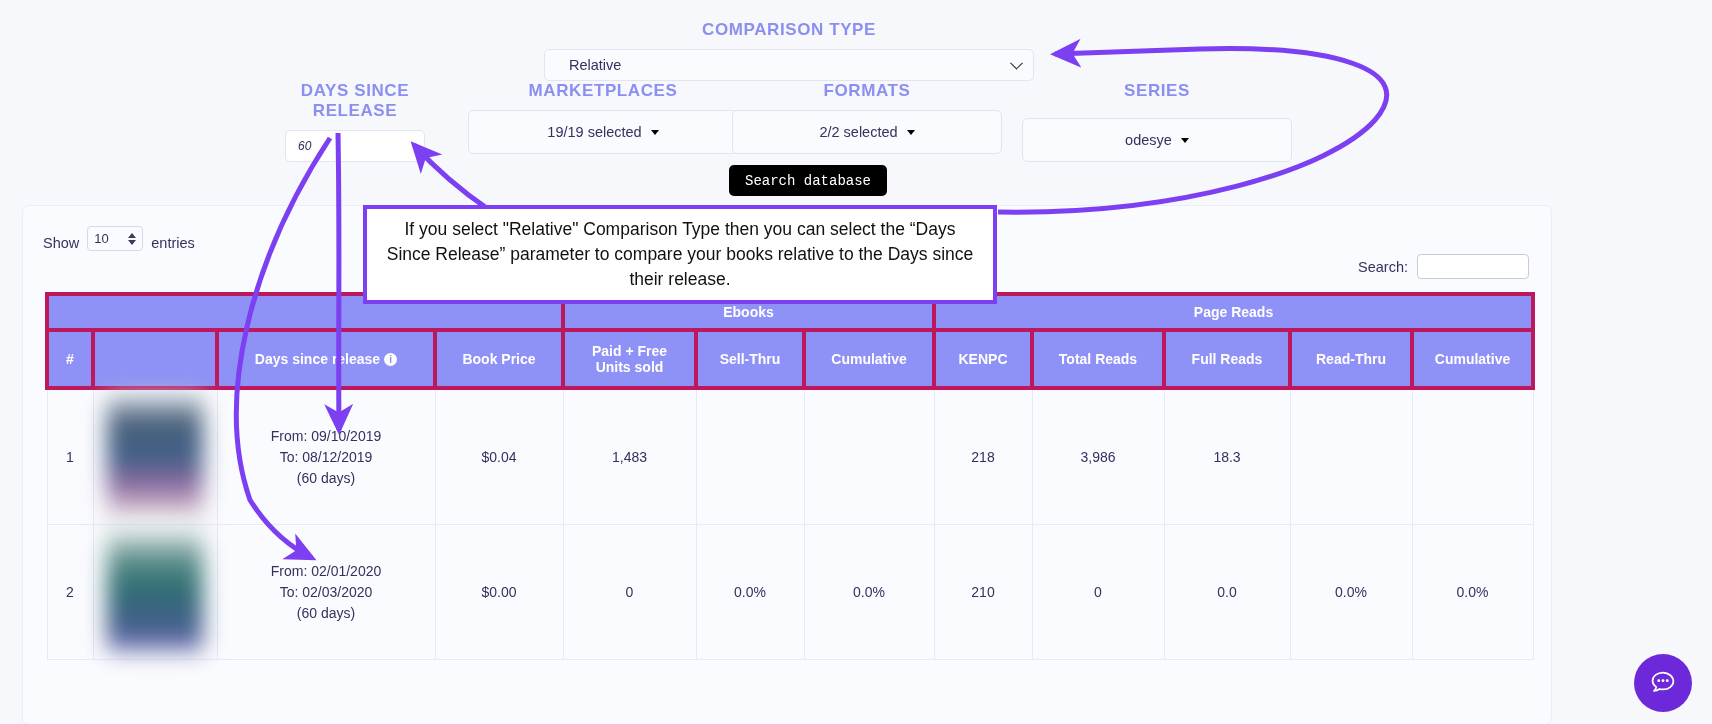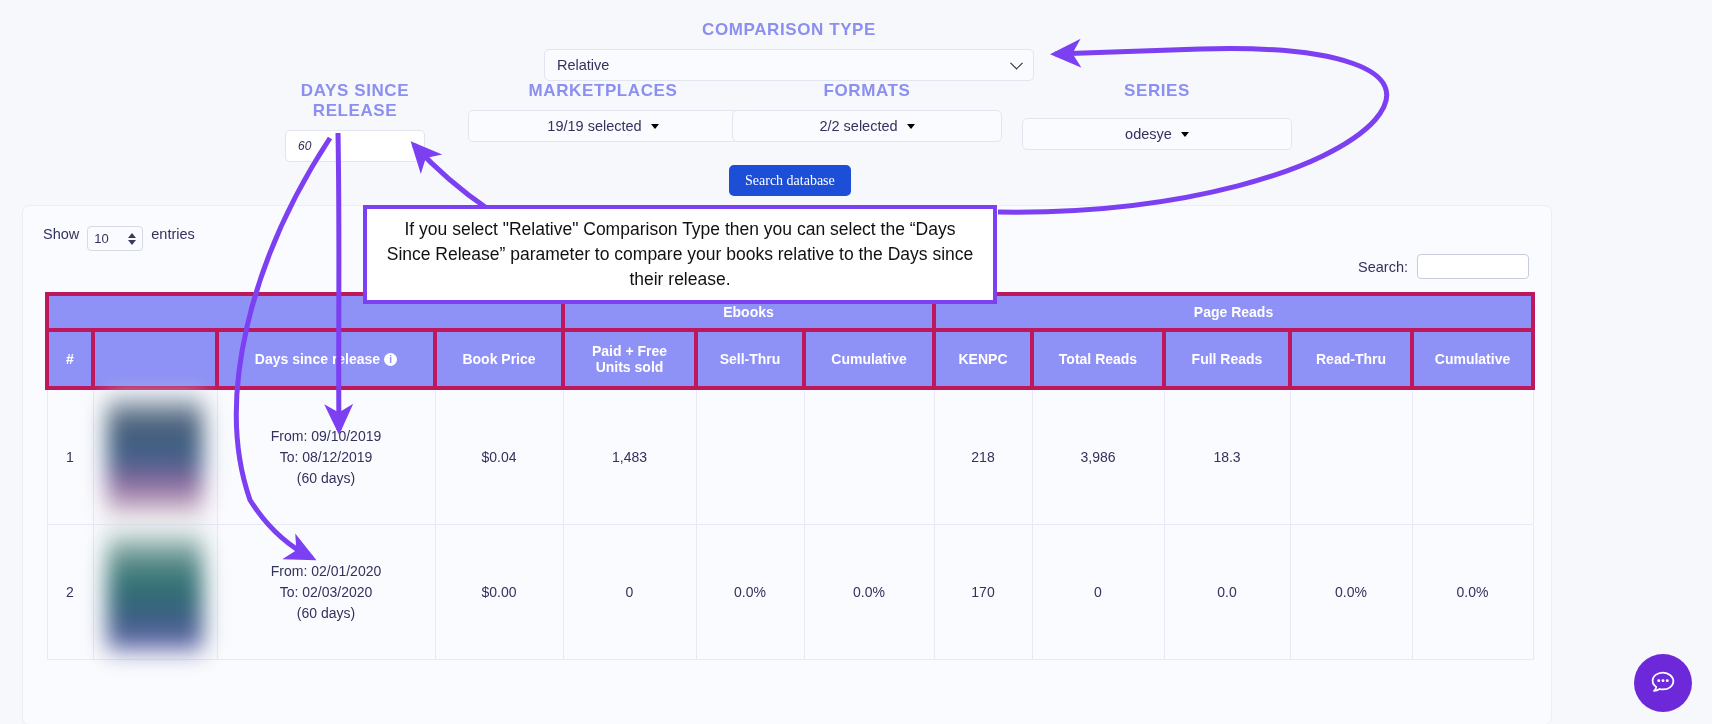--- a/index.html
+++ b/index.html
@@ -15,32 +15,32 @@
   
   .filter-label {
     font-size: 17px;
     font-weight: bold;
     letter-spacing: 0.6px;
     color: #8b8ff0;
     text-align: center;
     text-transform: uppercase;
   }
   .ctl {
-    height: 32px;
+    height: 44px;
     border: 1px solid #e2e5ef;
     border-radius: 5px;
     background: #fafbfe;
     display: flex;
     align-items: center;
     font-size: 14.5px;
     color: #32325d;
   }
   .ctl.select {
     justify-content: flex-start;
-    padding: 0 12px;
+    padding: 0 24px;
     background: #fafbfe;
     position: relative;
   }
   .ctl.center { justify-content: center; }
   .caret-dn {
     width: 0; height: 0;
     border-left: 4.5px solid transparent;
     border-right: 4.5px solid transparent;
     border-top: 5px solid #000;
     margin-left: 9px;
@@ -60,43 +60,43 @@
     border-radius: 5px;
     background: #fff;
     font-size: 12px;
     color: #32325d;
     padding: 0 12px;
     font-family: "Liberation Sans", sans-serif;
     width: 100%;
     font-style: italic;
   }
   .btn-primary {
-    background: #1d4ed8;
+    background: #000000;
     color: #ffffff;
     border: none;
     border-radius: 5px;
     font-size: 14px;
     height: 31px;
     padding: 0 16px;
     cursor: pointer;
-    font-family: Liberation Serif, serif;
+    font-family: Liberation Mono, monospace;
   }
 
   
   #card {
     position: absolute;
     left: 22px; top: 205px;
     width: 1530px; height: 520px;
     background: #fafbfe;
     border: 1px solid #eceef6;
     border-radius: 7px;
   }
   .show-entries {
     position: absolute; left: 20px; top: 20px;
-    display: flex; align-items: flex-start; gap: 8px;
+    display: flex; align-items: flex-end; gap: 8px;
     font-size: 14.5px; color: #32325d;
   }
   .num-select {
     border: 1px solid #d6dae6;
     border-radius: 4px;
     background: #fafbfe;
     height: 25px; width: 56px;
     display: flex; align-items: center;
     justify-content: space-between;
     padding: 0 6px;
@@ -345,21 +345,21 @@
             </td>
           <td>
             <span>From: 02/01/2020</span><br>
             <span>To: 02/03/2020</span><br>
             <span>(60 days)</span>
           </td>
           <td>$0.00</td>
           <td>0</td>
           <td>0.0%</td>
           <td>0.0%</td>
-          <td class="dashed-l">170</td>
+          <td class="dashed-l">210</td>
           <td>0</td>
           <td>0.0</td>
           <td>0.0%</td>
           <td>0.0%</td>
         </tr>
       </tbody>
     </table>
   </div>
 
   <svg id="anno" viewBox="0 0 1712 724" xmlns="http://www.w3.org/2000/svg">

